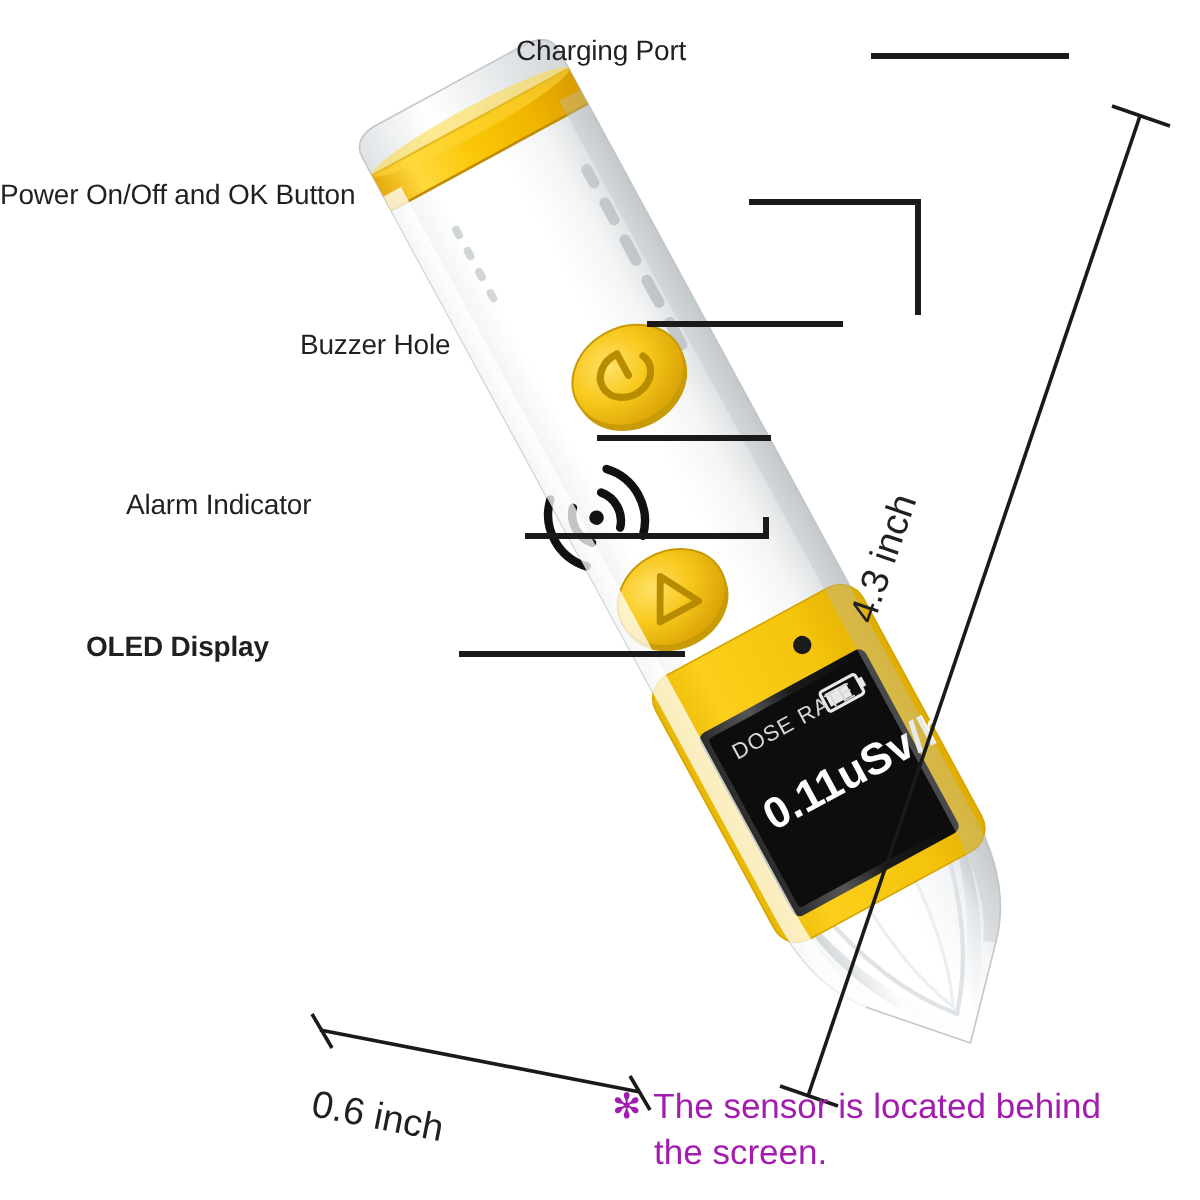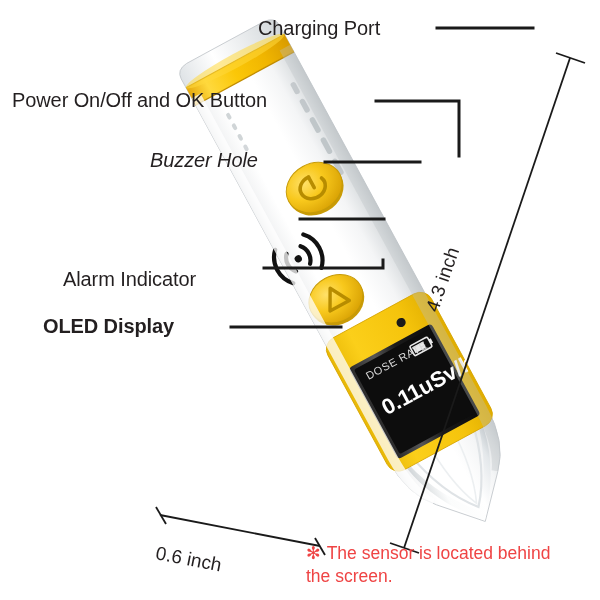--- a/index.html
+++ b/index.html
@@ -21,21 +21,21 @@
     left: 0; top: 0;
     width: 600px;
     height: 600px;
     background: #ffffff;
   }
 
   
   .callout-label {
     position: absolute;
     font-family: "Liberation Sans", sans-serif;
-    font-size: 20px;
+    font-size: 14px;
     font-weight: 400;
     color: #231f20;
     white-space: nowrap;
     letter-spacing: -0.1px;
     line-height: 1;
   }
 
   
   #leaders, #device, #dims {
     position: absolute;
@@ -57,28 +57,29 @@
 
   
   #footnote {
     position: absolute;
     left: 306px;
     top: 542px;
     width: 290px;
     font-family: "Liberation Sans", sans-serif;
     font-size: 17.5px;
     line-height: 1.3;
-    color: #ef4444;
+    color: #a21caf;
   }
   #footnote .star {
     display: inline-block;
     margin-right: 6px;
   }
   #footnote .l2 {
     display: block;
+    margin-left: 21px;
   }
 </style>
 </head>
 <body>
 
 <div id="stage">
 
   <svg id="device" viewBox="0 0 600 600">
     <defs>
 
@@ -241,26 +242,26 @@
       <path d="M 300 219 L 384 219"></path>
 
       <path d="M 264 268 L 383 268 L 383 260"></path>
 
       <path d="M 231 327 L 341 327"></path>
     </g>
   </svg>
 
   <div class="callout-label" style="left:258px; top:18px;">Charging Port</div>
 
-  <div class="callout-label" style="left:12px; top:90px;">Power On/Off and OK Button</div>
-
-  <div class="callout-label" style="left:150px; top:150px;font-style:italic;">Buzzer Hole</div>
-
-
-  <div class="callout-label" style="left:63px; top:269px;">Alarm Indicator</div>
+  <div class="callout-label" style="left:0; top:90px;">Power On/Off and OK Button</div>
+
+  <div class="callout-label" style="left:150px; top:165px;">Buzzer Hole</div>
+
+
+  <div class="callout-label" style="left:63px; top:245px;">Alarm Indicator</div>
 
   <div class="callout-label" style="left:43px; top:316px;font-weight:bold;">OLED Display</div>
 
   <svg id="dims" viewBox="0 0 600 600">
     <g stroke="#1a1a1a" stroke-width="1.8" fill="none" stroke-linecap="butt">
 
       <path d="M 570 58 L 404 548"></path>
 
       <path d="M 556 53 L 585 63"></path>
       <path d="M 390 543 L 419 553"></path>

